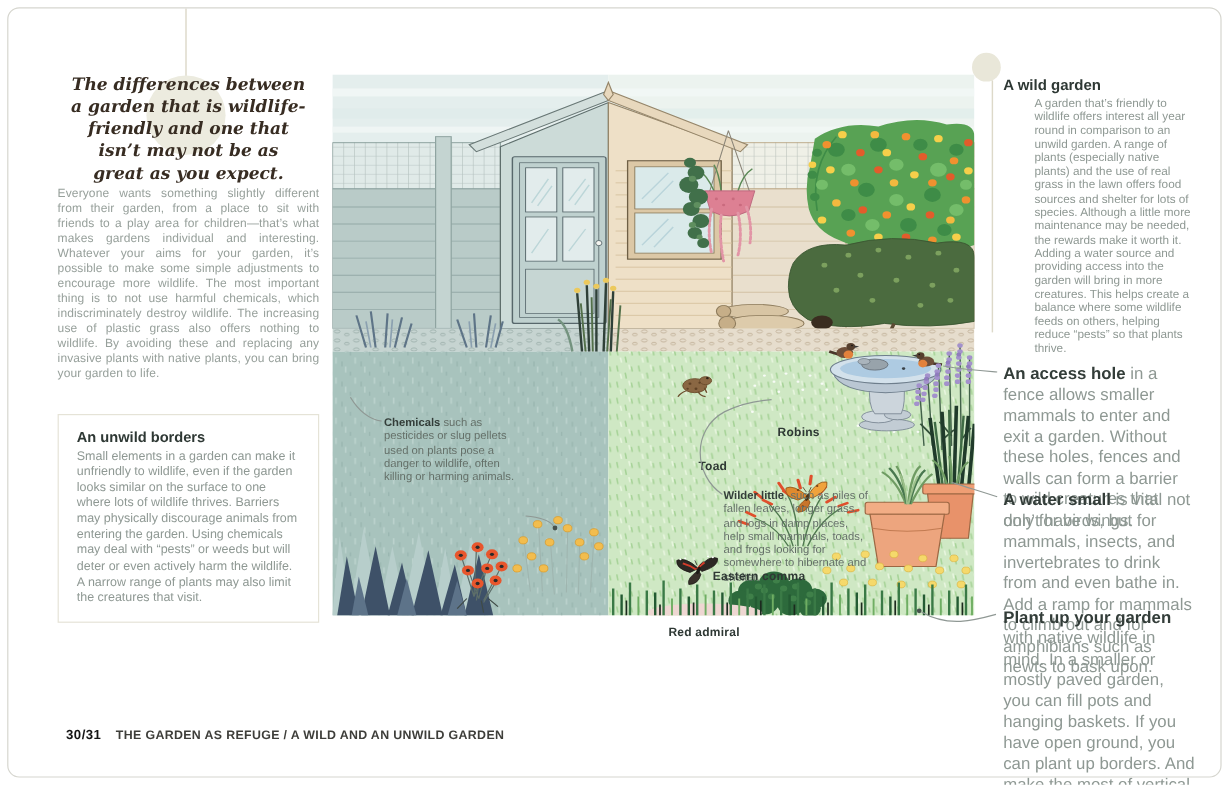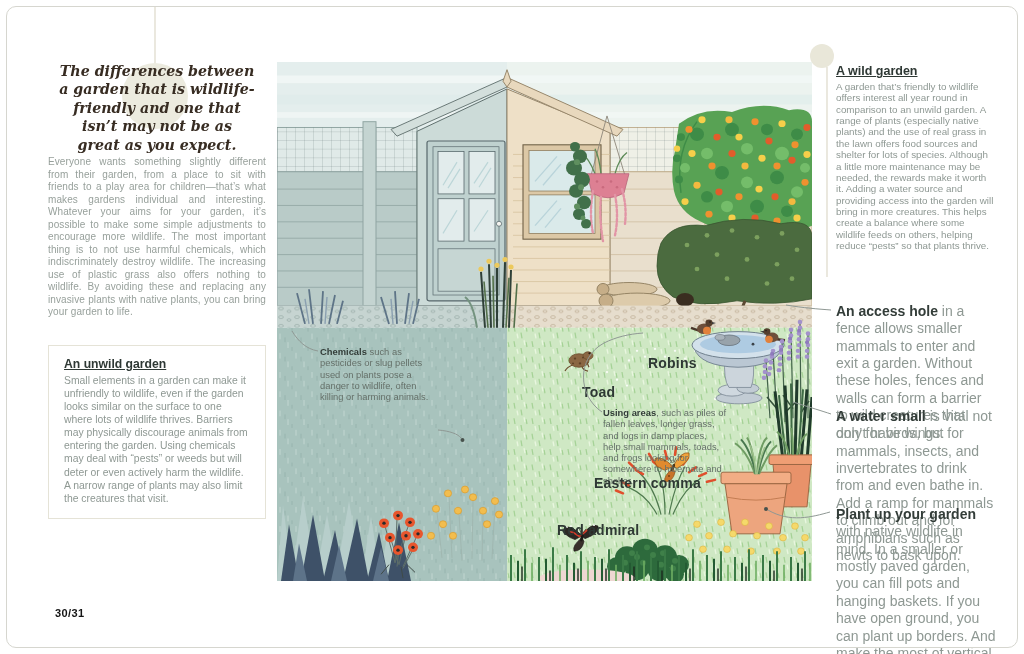--- a/index.html
+++ b/index.html
@@ -3,57 +3,57 @@
 <meta charset="utf-8">
 <style>
   html,body{margin:0;padding:0;}
   body{
     width:1024px;height:654px;position:relative;overflow:hidden;
     background:#ffffff;font-family:"Liberation Sans",sans-serif;
   }
   .frame{position:absolute;inset:6px;border:1px solid #d6d6cf;border-radius:10px;pointer-events:none;z-index:6;}
   .deco-under{position:absolute;inset:0;z-index:1;pointer-events:none;}
   .deco-over{position:absolute;inset:0;z-index:4;pointer-events:none;}
-  .art{position:absolute;left:277px;top:62px;width:535px;height:519px;z-index:2;}
+  .art{position:absolute;left:277px;top:62px;width:535px;height:451px;z-index:2;}
   .garden{position:absolute;inset:0;width:100%;height:100%;}
 
   .left-col{position:absolute;left:48px;top:62px;width:218px;z-index:3;}
   .t-h1{
     margin:0 0 12px 0;text-align:center;color:#2b211b;
     font-size:24px;font-weight:800;letter-spacing:2px;line-height:1.17;
   }
   .standfirst{
     margin:0 auto 2px auto;width:196px;text-align:center;
     font-family:"DejaVu Serif","Liberation Serif",serif;font-style:italic;font-weight:700;
     font-size:14.2px;line-height:1.3;color:#372c22;
   }
   .intro{
     margin:0;text-align:justify;font-size:10px;line-height:1.25;color:#97a09b;
     letter-spacing:.1px;
   }
   .box{
     margin-top:26px;border:1px solid #e5e3d7;background:#fff;
     padding:11px 15px 13px 15px;position:relative;
   }
-  .box-title{margin:0 0 3px 0;font-size:12.2px;font-weight:800;color:#2e3834;text-decoration:underline;}
+  .box-title{margin:0 0 3px 0;font-size:12.2px;font-weight:800;color:#2e3834;}
   .box-body{margin:0;font-size:10.4px;line-height:1.26;color:#8e9893;}
 
   .right-box{position:absolute;left:836px;top:64px;width:160px;z-index:3;}
   .right-box .box-title{font-size:12.5px;}
-  .right-box .box-body{font-size:9.8px;line-height:1.16;}
+  .right-box .box-body{font-size:9.8px;line-height:1.16;margin-left:26px;}
 
   .side-call{
     position:absolute;left:836px;width:160px;z-index:3;
     font-size:14px;line-height:1.24;color:#8e9893;
   }
   .side-call b,.call b{color:#333d39;font-weight:800;}
 
   .call{position:absolute;font-size:9.4px;line-height:1.2;color:#657069;z-index:3;}
   .call.right{text-align:right;}
-  .label{position:absolute;font-size:14px;font-weight:600;color:#2e3834;z-index:3;letter-spacing:.2px;}
+  .label{position:absolute;font-size:10px;font-weight:600;color:#2e3834;z-index:3;letter-spacing:.2px;}
 
   .footer{position:absolute;left:55px;top:607px;z-index:3;display:flex;gap:12px;align-items:baseline;}
   .footer .pg{font-size:11px;font-weight:800;color:#141414;letter-spacing:.4px;}
   .footer .crumb{font-size:10.3px;font-weight:700;color:#3e3e3a;letter-spacing:.3px;}
 </style>
 </head>
 <body>
 
 <div class="frame"></div>
 
@@ -62,21 +62,21 @@
   <circle cx="155" cy="96" r="33" fill="#ecebdf"></circle>
   <circle cx="247" cy="467" r="12" fill="#e9e7d9"></circle>
   <circle cx="822" cy="56" r="12" fill="#e9e7d9"></circle>
   <line x1="827" y1="67" x2="827" y2="277" stroke="#ddd9c9" stroke-width="1.2"></line>
 </svg>
 
 <div class="left-col">
   <p class="standfirst">The differences between a garden that is wildlife-friendly and one that isn’t may not be as great as you expect.</p>
   <p class="intro">Everyone wants something slightly different from their garden, from a place to sit with friends to a play area for children—that’s what makes gardens individual and interesting. Whatever your aims for your garden, it’s possible to make some simple adjustments to encourage more wildlife. The most important thing is to not use harmful chemicals, which indiscriminately destroy wildlife. The increasing use of plastic grass also offers nothing to wildlife. By avoiding these and replacing any invasive plants with native plants, you can bring your garden to life.</p>
   <div class="box">
-    <h3 class="box-title">An unwild garden</h3>
+    <h3 class="box-title">An unwild borders</h3>
     <p class="box-body">Small elements in a garden can make it unfriendly to wildlife, even if the garden looks similar on the surface to one where lots of wildlife thrives. Barriers may physically discourage animals from entering the garden. Using chemicals may deal with “pests” or weeds but will deter or even actively harm the wildlife. A narrow range of plants may also limit the creatures that visit.</p>
   </div>
 </div>
 
 <div class="art">
 <svg class="garden" viewBox="0 0 535 539" preserveAspectRatio="none">
   <defs>
     <pattern id="tr" width="9" height="9" patternUnits="userSpaceOnUse">
       <path d="M0 0H9M0 0V9" stroke="rgba(95,115,112,.35)" stroke-width="1" fill="none"></path>
     </pattern>
@@ -575,21 +575,21 @@
     <circle cx="290" cy="483" r=".9" fill="#fff"></circle>
         <circle cx="294" cy="482" r=".9" fill="#fff"></circle>
     <circle cx="317" cy="481" r=".9" fill="#fff"></circle>
         <circle cx="313" cy="480" r=".9" fill="#fff"></circle>
     <ellipse cx="305" cy="494" rx="1.5" ry="4" fill="#1c1916" transform="rotate(15 305 494)"></ellipse>
     <path d="M304 489 l-2 -5 M306 489 l3 -4" stroke="#1c1916" stroke-width=".7" fill="none"></path>
   </g>
 </svg>
 
   <div class="call" style="left:43px;top:284px;width:122px"><b>Chemicals</b><span> such as pesticides or slug pellets used on plants pose a danger to wildlife, often killing or harming animals.</span></div>
-  <div class="call" style="left:326px;top:345px;width:124px"><b>Using areas</b><span>, such as piles of fallen leaves, longer grass, and logs in damp places, help small mammals, toads, and frogs looking for somewhere to hibernate and shelter.</span></div>
+  <div class="call" style="left:326px;top:345px;width:124px"><b>Wilder little</b><span>, such as piles of fallen leaves, longer grass, and logs in damp places, help small mammals, toads, and frogs looking for somewhere to hibernate and shelter.</span></div>
 
   <div class="label" style="left:305px;top:322px">Toad</div>
   <div class="label" style="left:371px;top:293px">Robins</div>
   <div class="label" style="left:317px;top:413px">Eastern comma</div>
   <div class="label" style="left:280px;top:460px">Red admiral</div>
 </div>
 
 <div class="right-box">
   <h3 class="box-title">A wild garden</h3>
   <p class="box-body">A garden that’s friendly to wildlife offers interest all year round in comparison to an unwild garden. A range of plants (especially native plants) and the use of real grass in the lawn offers food sources and shelter for lots of species. Although a little more maintenance may be needed, the rewards make it worth it. Adding a water source and providing access into the garden will bring in more creatures. This helps create a balance where some wildlife feeds on others, helping reduce “pests” so that plants thrive.</p>
@@ -607,13 +607,14 @@
     <path d="M786 305 C804 308 818 309 831 310"></path>
     <path d="M793 402 C812 408 822 411 831 414"></path>
     <path d="M768 510 C790 523 812 517 830 512"></path>
   </g>
   <circle cx="462.5" cy="440" r="2" fill="#47524d"></circle>
   <circle cx="766" cy="509" r="2" fill="#47524d"></circle>
 </svg>
 
 <div class="footer">
   <span class="pg">30/31</span>
+  <span class="crumb">THE GARDEN AS REFUGE / A WILD AND AN UNWILD GARDEN</span>
 </div>
 
 </body></html>

